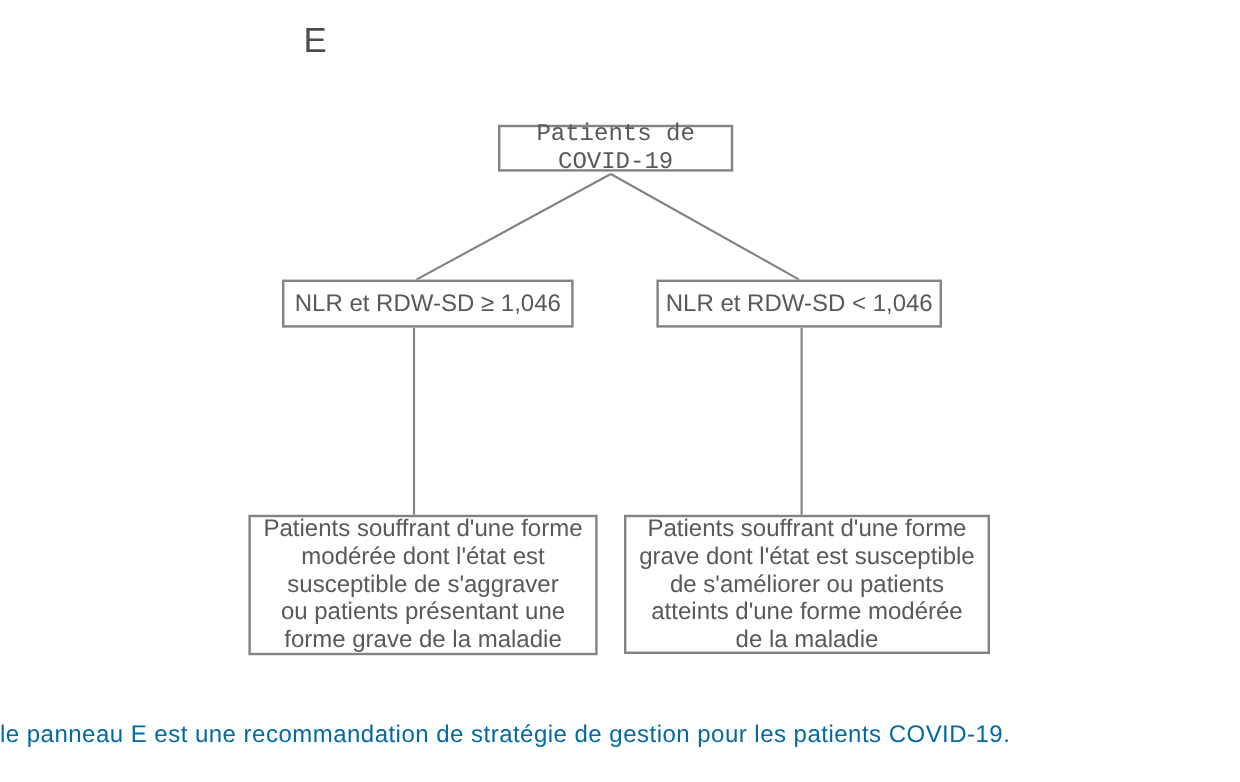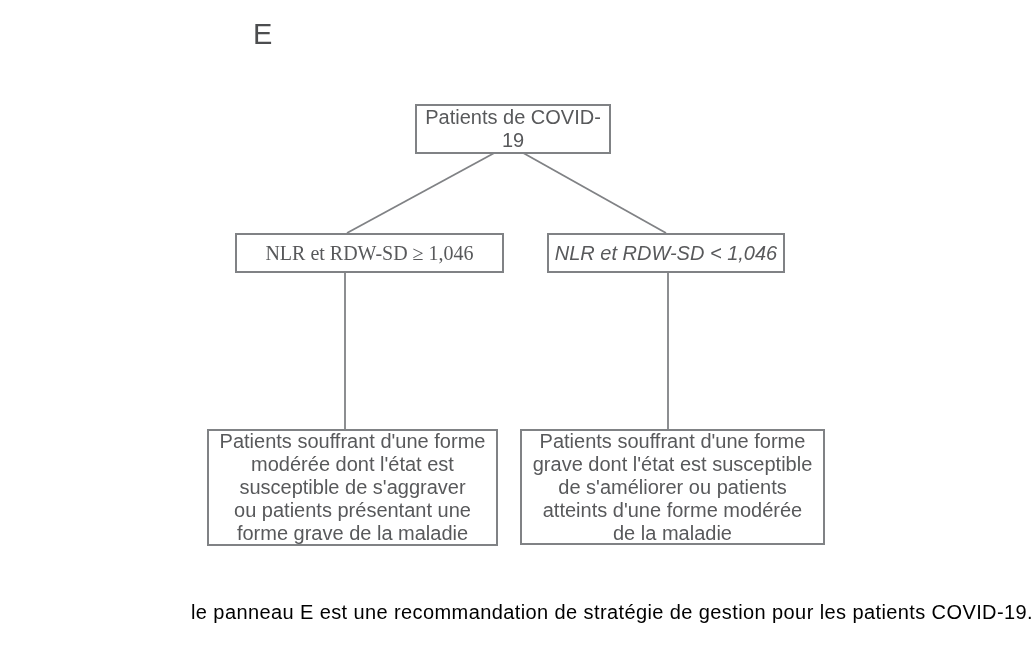--- a/index.html
+++ b/index.html
@@ -39,35 +39,34 @@
     display: flex;
     align-items: center;
     justify-content: center;
     text-align: center;
     font-size: 20px;
   }
   .node.root {
     left: 415px;
     top: 104px;
     width: 196px;
-    height: 50px;
+    height: 39px;
+    font-family: Liberation Mono, monospace;
   }
   .node.branch-left {
     left: 235px;
     top: 233px;
-    width: 269px;
+    width: 243px;
     height: 40px;
-    font-family: Liberation Serif, serif;
   }
   .node.branch-right {
     left: 547px;
     top: 233px;
     width: 238px;
     height: 40px;
-    font-style: italic;
   }
   .node.outcome {
     white-space: pre-line;
     line-height: 23px;
     font-size: 20px;
     padding: 14px 4px;
   }
   .node.outcome-left {
     left: 207px;
     top: 429px;
@@ -78,24 +77,24 @@
     left: 520px;
     top: 429px;
     width: 305px;
     height: 116px;
   }
   .caption {
     position: absolute;
     left: 0;
     top: 601px;
     width: 1033px;
-    text-align: right;
+    text-align: left;
     font-size: 20px;
     letter-spacing: 0.4px;
-    color: #000000;
+    color: #0369a1;
   }
 </style>
 </head>
 <body>
 
 <div class="stage">
 
   <div class="panel-label">E</div>
 
   <svg class="connectors" width="1033" height="652" viewBox="0 0 1033 652">

